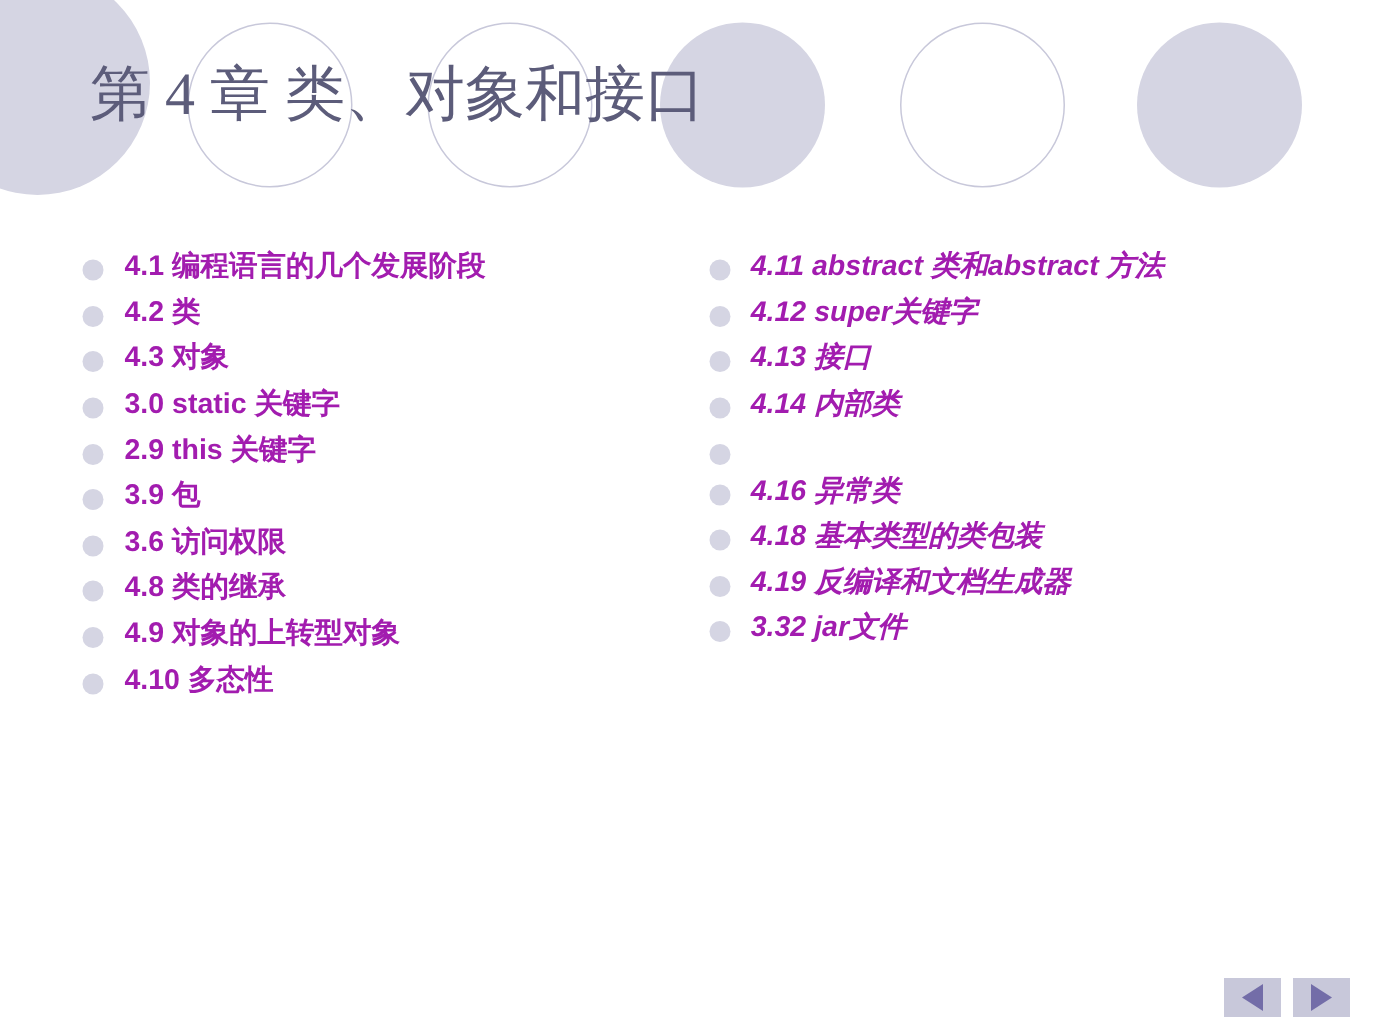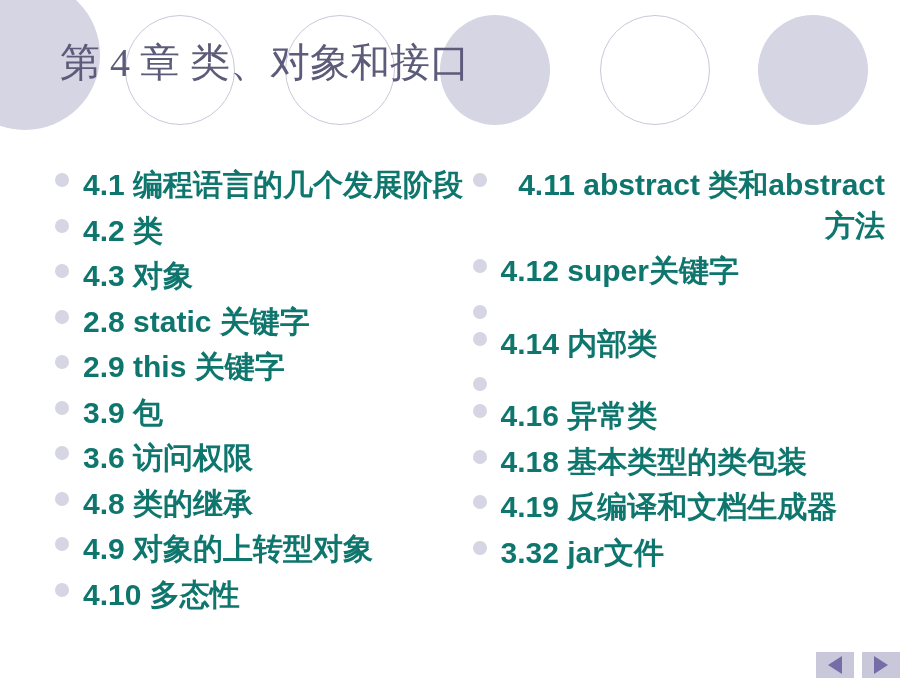--- a/index.html
+++ b/index.html
@@ -90,42 +90,42 @@
     }
     .column {
       flex: 1;
     }
     .col-left {
       width: 395px;
     }
     .col-right {
       width: 430px;
       margin-left: 5px;
+      font-style: italic;
     }
     .item {
       display: flex;
       align-items: flex-start;
       margin-bottom: 5px;
     }
     .bullet {
       width: 14px;
       height: 14px;
       background: #d5d5e3;
       border-radius: 50%;
       margin-top: 8px;
       margin-right: 14px;
       flex-shrink: 0;
     }
     .item-text {
-      font-size: 30px;
+      font-size: 19px;
       font-weight: bold;
-      color: #0f766e;
+      color: #a21caf;
       line-height: 1.35;
       font-family: Arial, "SimSun", sans-serif;
-      text-align: right;
     }
     .nav-buttons {
       position: absolute;
       bottom: 12px;
       right: 20px;
       display: flex;
       gap: 8px;
     }
     .nav-btn {
       width: 38px;
@@ -174,21 +174,21 @@
       <div class="item">
         <div class="bullet"></div>
         <div class="item-text">4.2 类</div>
       </div>
       <div class="item">
         <div class="bullet"></div>
         <div class="item-text">4.3 对象</div>
       </div>
       <div class="item">
         <div class="bullet"></div>
-        <div class="item-text">2.8 static 关键字</div>
+        <div class="item-text">3.0 static 关键字</div>
       </div>
       <div class="item">
         <div class="bullet"></div>
         <div class="item-text">2.9 this 关键字</div>
       </div>
       <div class="item">
         <div class="bullet"></div>
         <div class="item-text">3.9 包</div>
       </div>
       <div class="item">
@@ -212,20 +212,21 @@
       <div class="item">
         <div class="bullet"></div>
         <div class="item-text">4.11 abstract 类和abstract 方法</div>
       </div>
       <div class="item">
         <div class="bullet"></div>
         <div class="item-text">4.12 super关键字</div>
       </div>
       <div class="item">
         <div class="bullet"></div>
+        <div class="item-text">4.13 接口</div>
       </div>
       <div class="item">
         <div class="bullet"></div>
         <div class="item-text">4.14 内部类</div>
       </div>
       <div class="item">
         <div class="bullet"></div>
       </div>
       <div class="item">
         <div class="bullet"></div>

